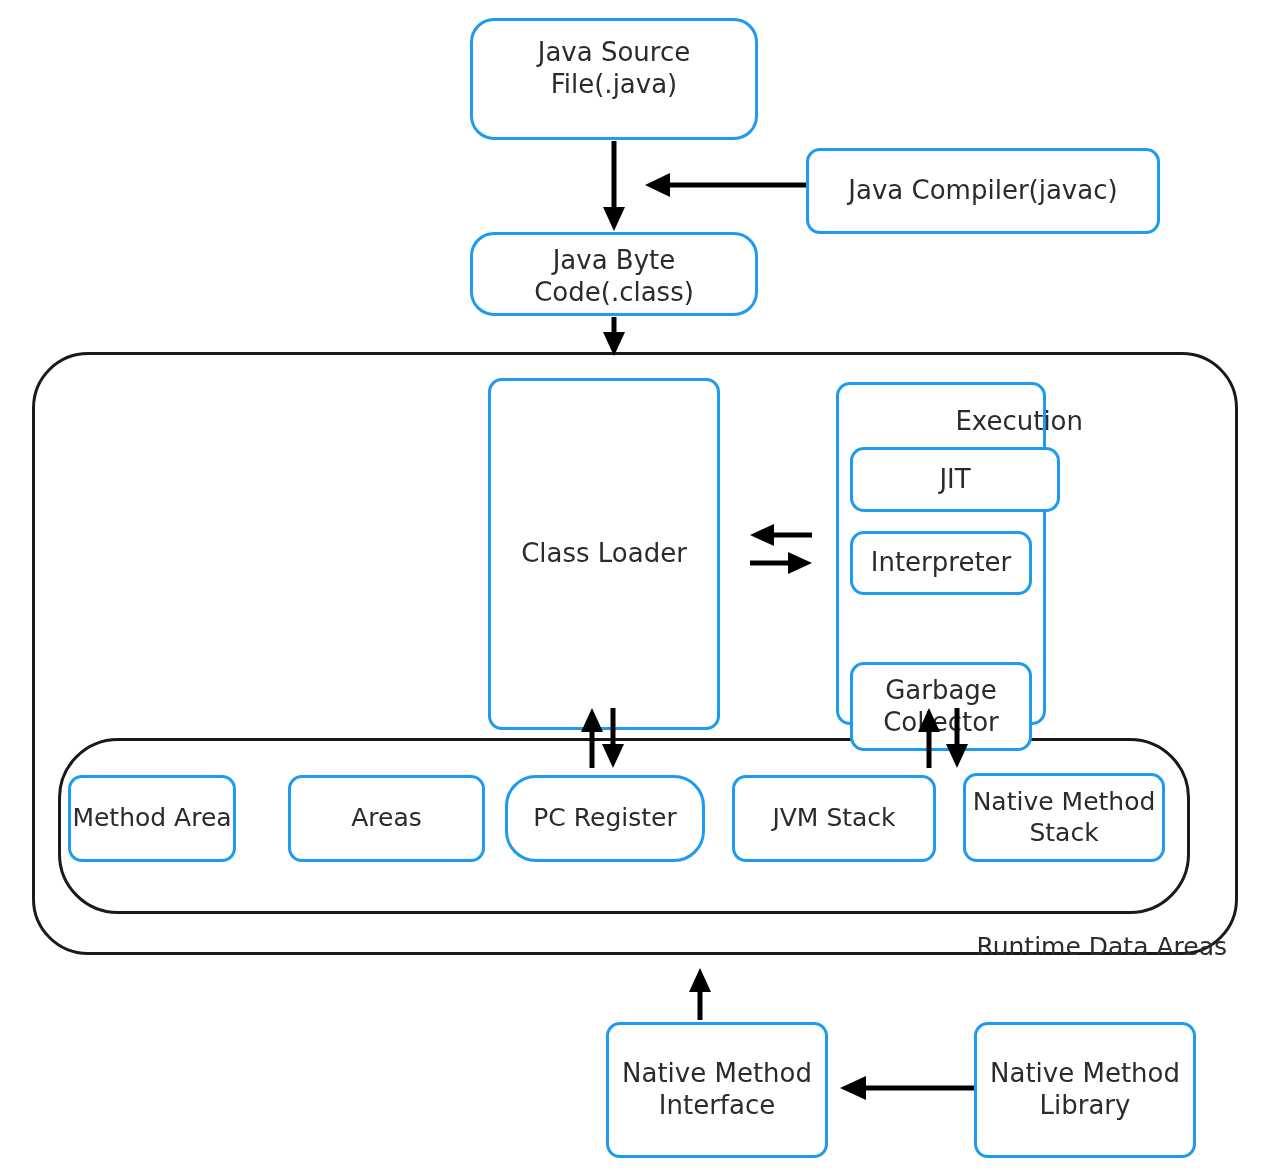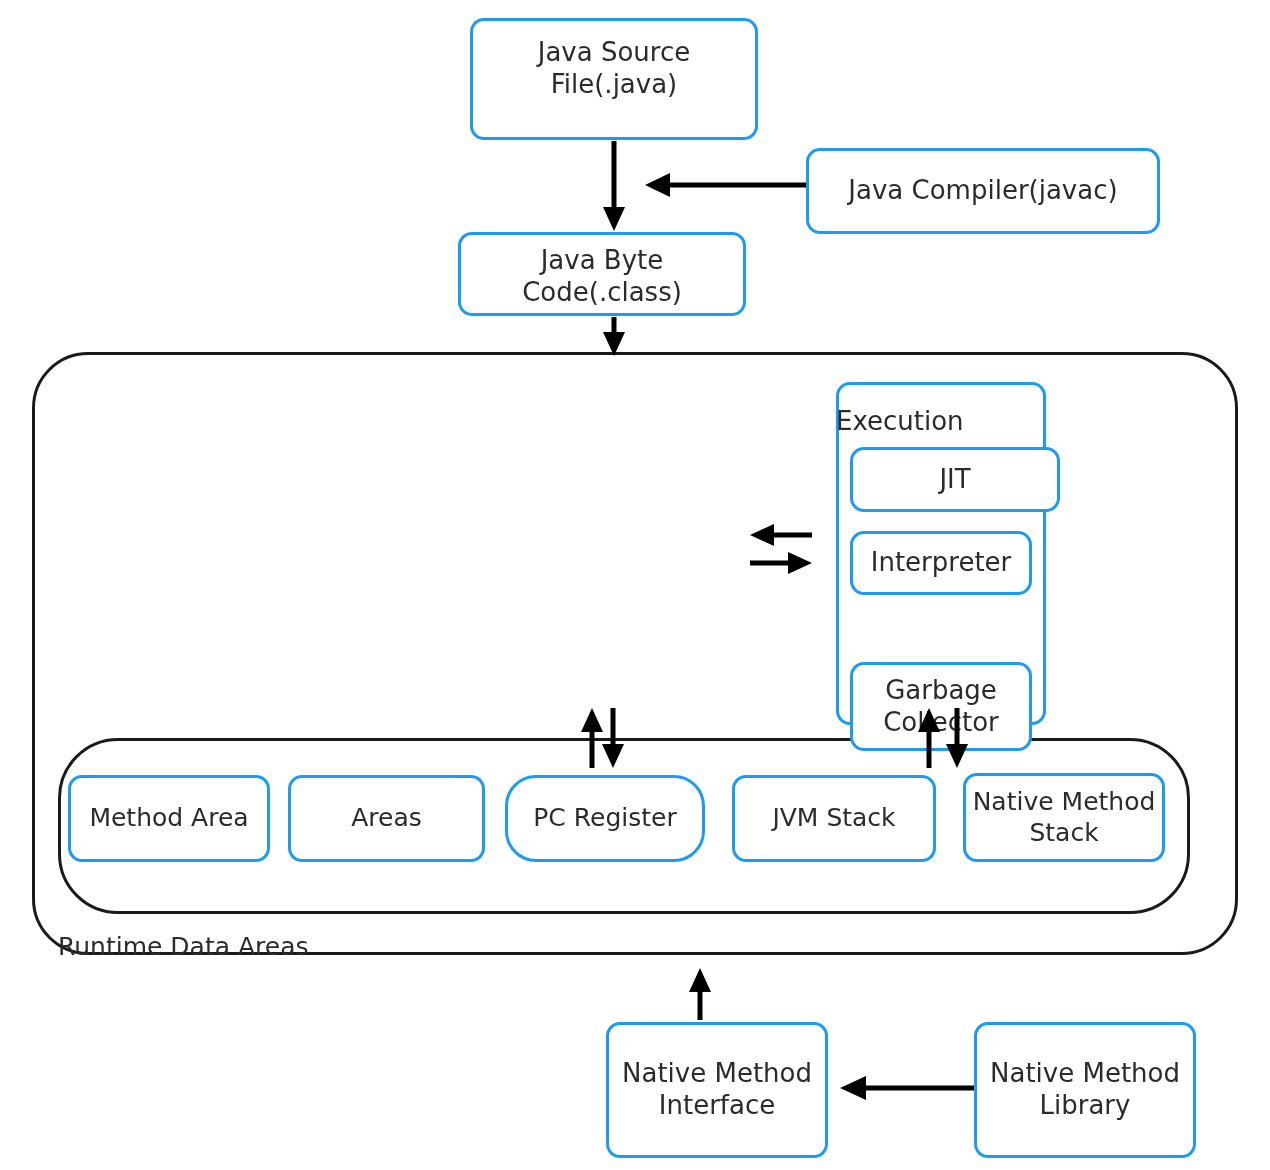--- a/index.html
+++ b/index.html
@@ -36,20 +36,21 @@
     border: 3px solid #1e9bf0;
     border-radius: 14px;
   }
   .black-box {
     border: 3px solid #1a1a1a;
     background: transparent;
   }
   .align-top {
     align-items: flex-start;
     padding-top: 14px;
+    border-radius: 24px;
   }
   
   #arrows {
     position: absolute;
     left: 0;
     top: 0;
     width: 1270px;
     height: 1170px;
     z-index: 9;
     pointer-events: none;
@@ -60,56 +61,58 @@
     fill: none;
   }
   .arrow-head {
     fill: #000000;
     stroke: none;
   }
   
   .plain-label {
     position: absolute;
     color: #2b2b2b;
-    text-align: left;
+    text-align: right;
     z-index: 6;
+    padding-left: 37px;
   }
 </style>
 </head>
 <body>
 
 <div id="canvas">
 
   <div class="node black-box" style="left:32px; top:352px; width:1206px; height:603px; border-radius:56px;"></div>
 
   <div class="node black-box" style="left:58px; top:738px; width:1132px; height:176px; border-radius:60px;"></div>
 
   <div class="plain-label" style="left:58px; top:932px; width:1132px; font-size:25px;">Runtime Data Areas</div>
 
   <div class="node blue-box align-top" style="left:470px; top:18px; width:288px; height:122px; font-size:26px; padding-top:16px;">Java Source
 File(.java)</div>
 
   <div class="node blue-box" style="left:806px; top:148px; width:354px; height:86px; font-size:26px;">Java Compiler(javac)</div>
 
-  <div class="node blue-box align-top" style="left:458px; top:232px; width:288px; height:84px; font-size:26px; padding-top:10px;">Java Byte
+  <div class="node blue-box align-top" style="left:470px; top:232px; width:288px; height:84px; font-size:26px; padding-top:10px;">Java Byte
 Code(.class)</div>
 
+  <div class="node blue-box" style="left:488px; top:378px; width:232px; height:352px; font-size:26px;">Class Loader</div>
 
   <div class="node blue-box" style="left:836px; top:382px; width:210px; height:343px;"></div>
 
   <div class="plain-label" style="left:836px; top:406px; width:210px; font-size:26px;">Execution</div>
 
   <div class="node blue-box" style="left:850px; top:447px; width:210px; height:65px; font-size:26px;">JIT</div>
 
   <div class="node blue-box" style="left:850px; top:531px; width:182px; height:64px; font-size:26px;">Interpreter</div>
 
   <div class="node blue-box" style="left:850px; top:617px; width:182px; height:89px; font-size:26px;margin-top:45px;">Garbage
 Collector</div>
 
-  <div class="node blue-box" style="left:68px; top:775px; width:202px; height:87px; font-size:25px;text-align:center;">Method Area</div>
+  <div class="node blue-box" style="left:68px; top:775px; width:168px; height:87px; font-size:25px;text-align:center;">Method Area</div>
 
   <div class="node blue-box" style="left:288px; top:775px; width:197px; height:87px; font-size:25px;">Areas</div>
 
   <div class="node blue-box" style="left:505px; top:775px; width:200px; height:87px; font-size:25px;border-radius:31px;">PC Register</div>
 
   <div class="node blue-box" style="left:732px; top:775px; width:204px; height:87px; font-size:25px;text-align:center;">JVM Stack</div>
 
   <div class="node blue-box" style="left:963px; top:773px; width:202px; height:89px; font-size:25px;">Native Method
 Stack</div>
 

